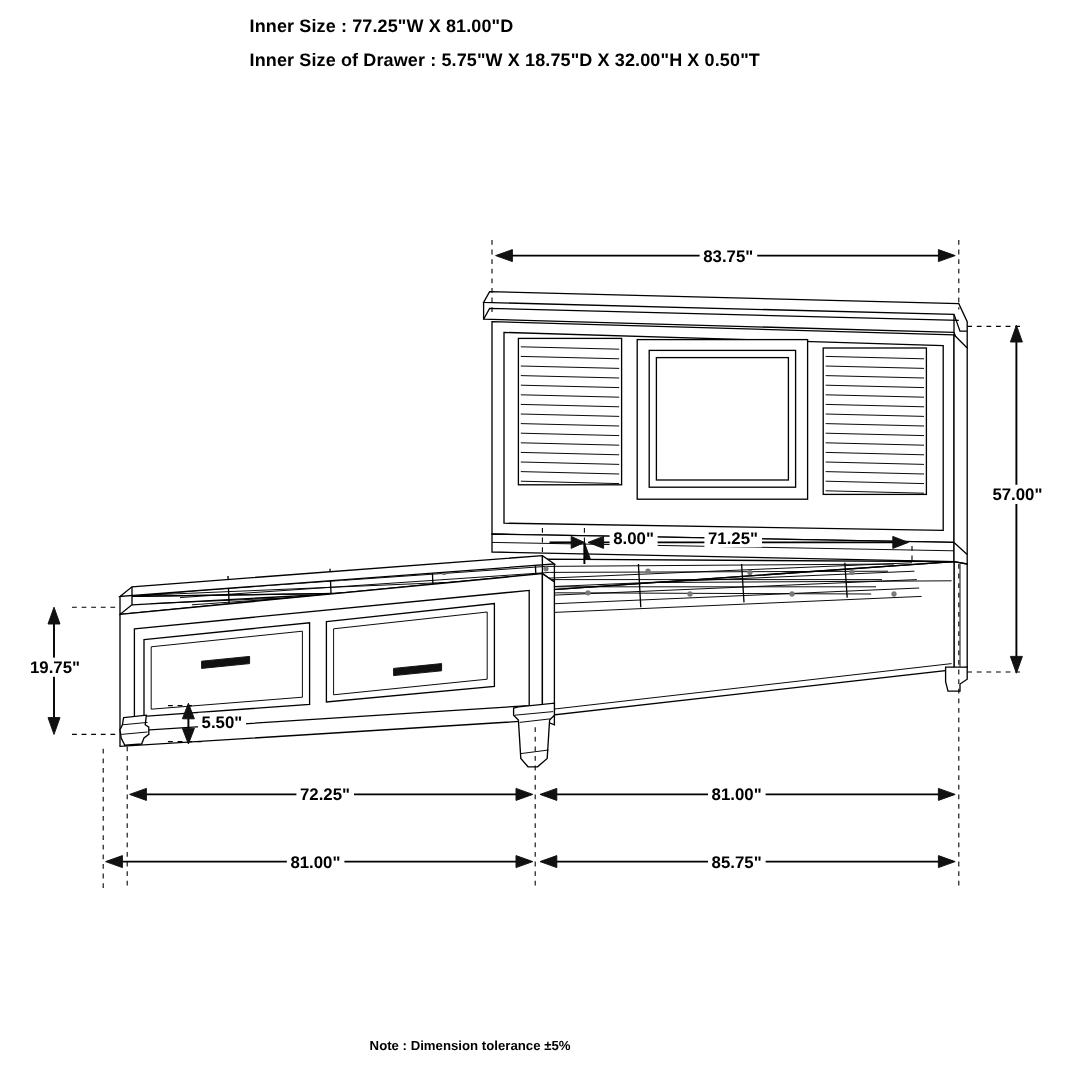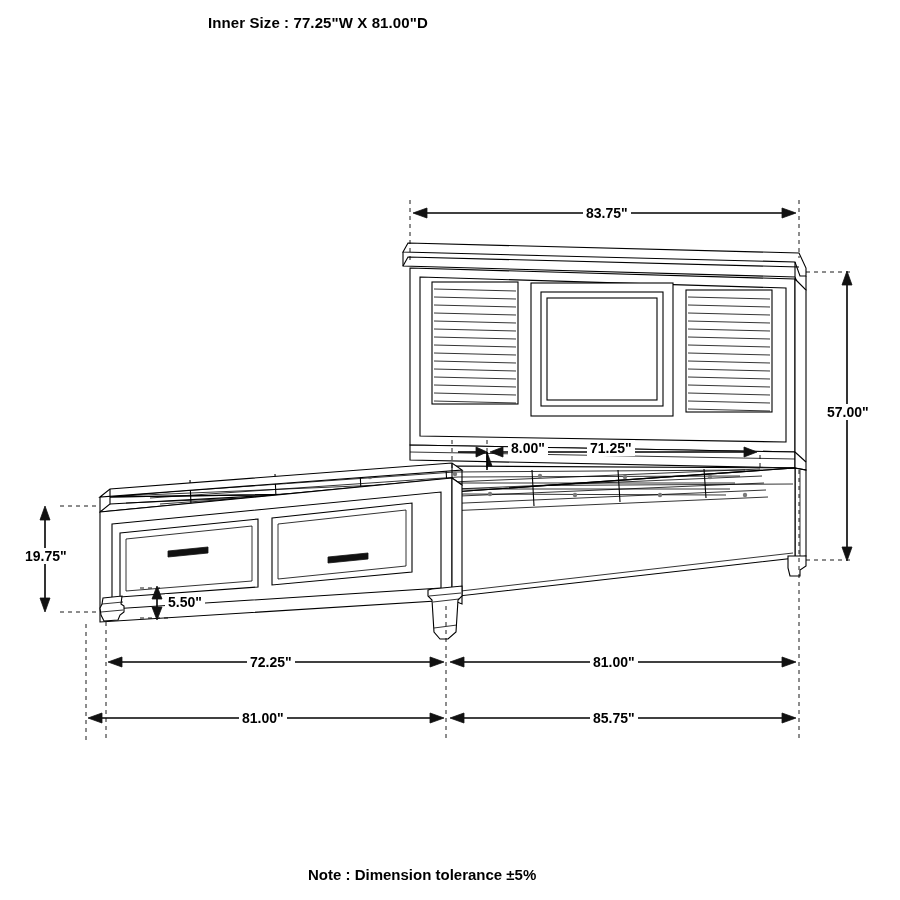--- a/index.html
+++ b/index.html
@@ -23,21 +23,21 @@
   }
   .hdr {
     position: absolute;
     font-size: 15px;
     font-weight: bold;
     letter-spacing: 0.1px;
     white-space: nowrap;
   }
   .note {
     position: absolute;
-    font-size: 15px;
+    font-size: 11px;
     font-weight: bold;
     white-space: nowrap;
   }
   .dimlabel {
     position: absolute;
     font-size: 14px;
     font-weight: bold;
     background: #ffffff;
     padding: 0 3px;
     white-space: nowrap;
@@ -56,20 +56,21 @@
   .fillw{ fill: #ffffff; stroke: #000; stroke-width: 1.1; }
   .fillk{ fill: #111111; stroke: #111111; stroke-width: 0.8; }
   .dot  { fill: #7a7a7a; }
 </style>
 </head>
 <body>
 
 <div id="stage">
 
   <div class="hdr" style="left:208px; top:14px;">Inner Size : 77.25"W X 81.00"D</div>
+  <div class="hdr" style="left:208px; top:42px;">Inner Size of Drawer : 5.75"W X 18.75"D X 32.00"H X 0.50"T</div>
 
   <svg id="art" viewBox="0 0 900 900">
 
     <path class="fillw" d="M403,252 L795,262 L800,276 L806,276 L806,268 L799,253 L408,243 Z"></path>
     <path class="ln" d="M403,252 L403,266 L795,277 L795,262"></path>
     <path class="ln" d="M795,277 L800,290 L806,290 L806,276"></path>
     <path class="ln" d="M403,266 L408,257 L799,267"></path>
 
     <path class="fillw" d="M410,268 L795,279 L795,452 L410,445 Z"></path>
 

